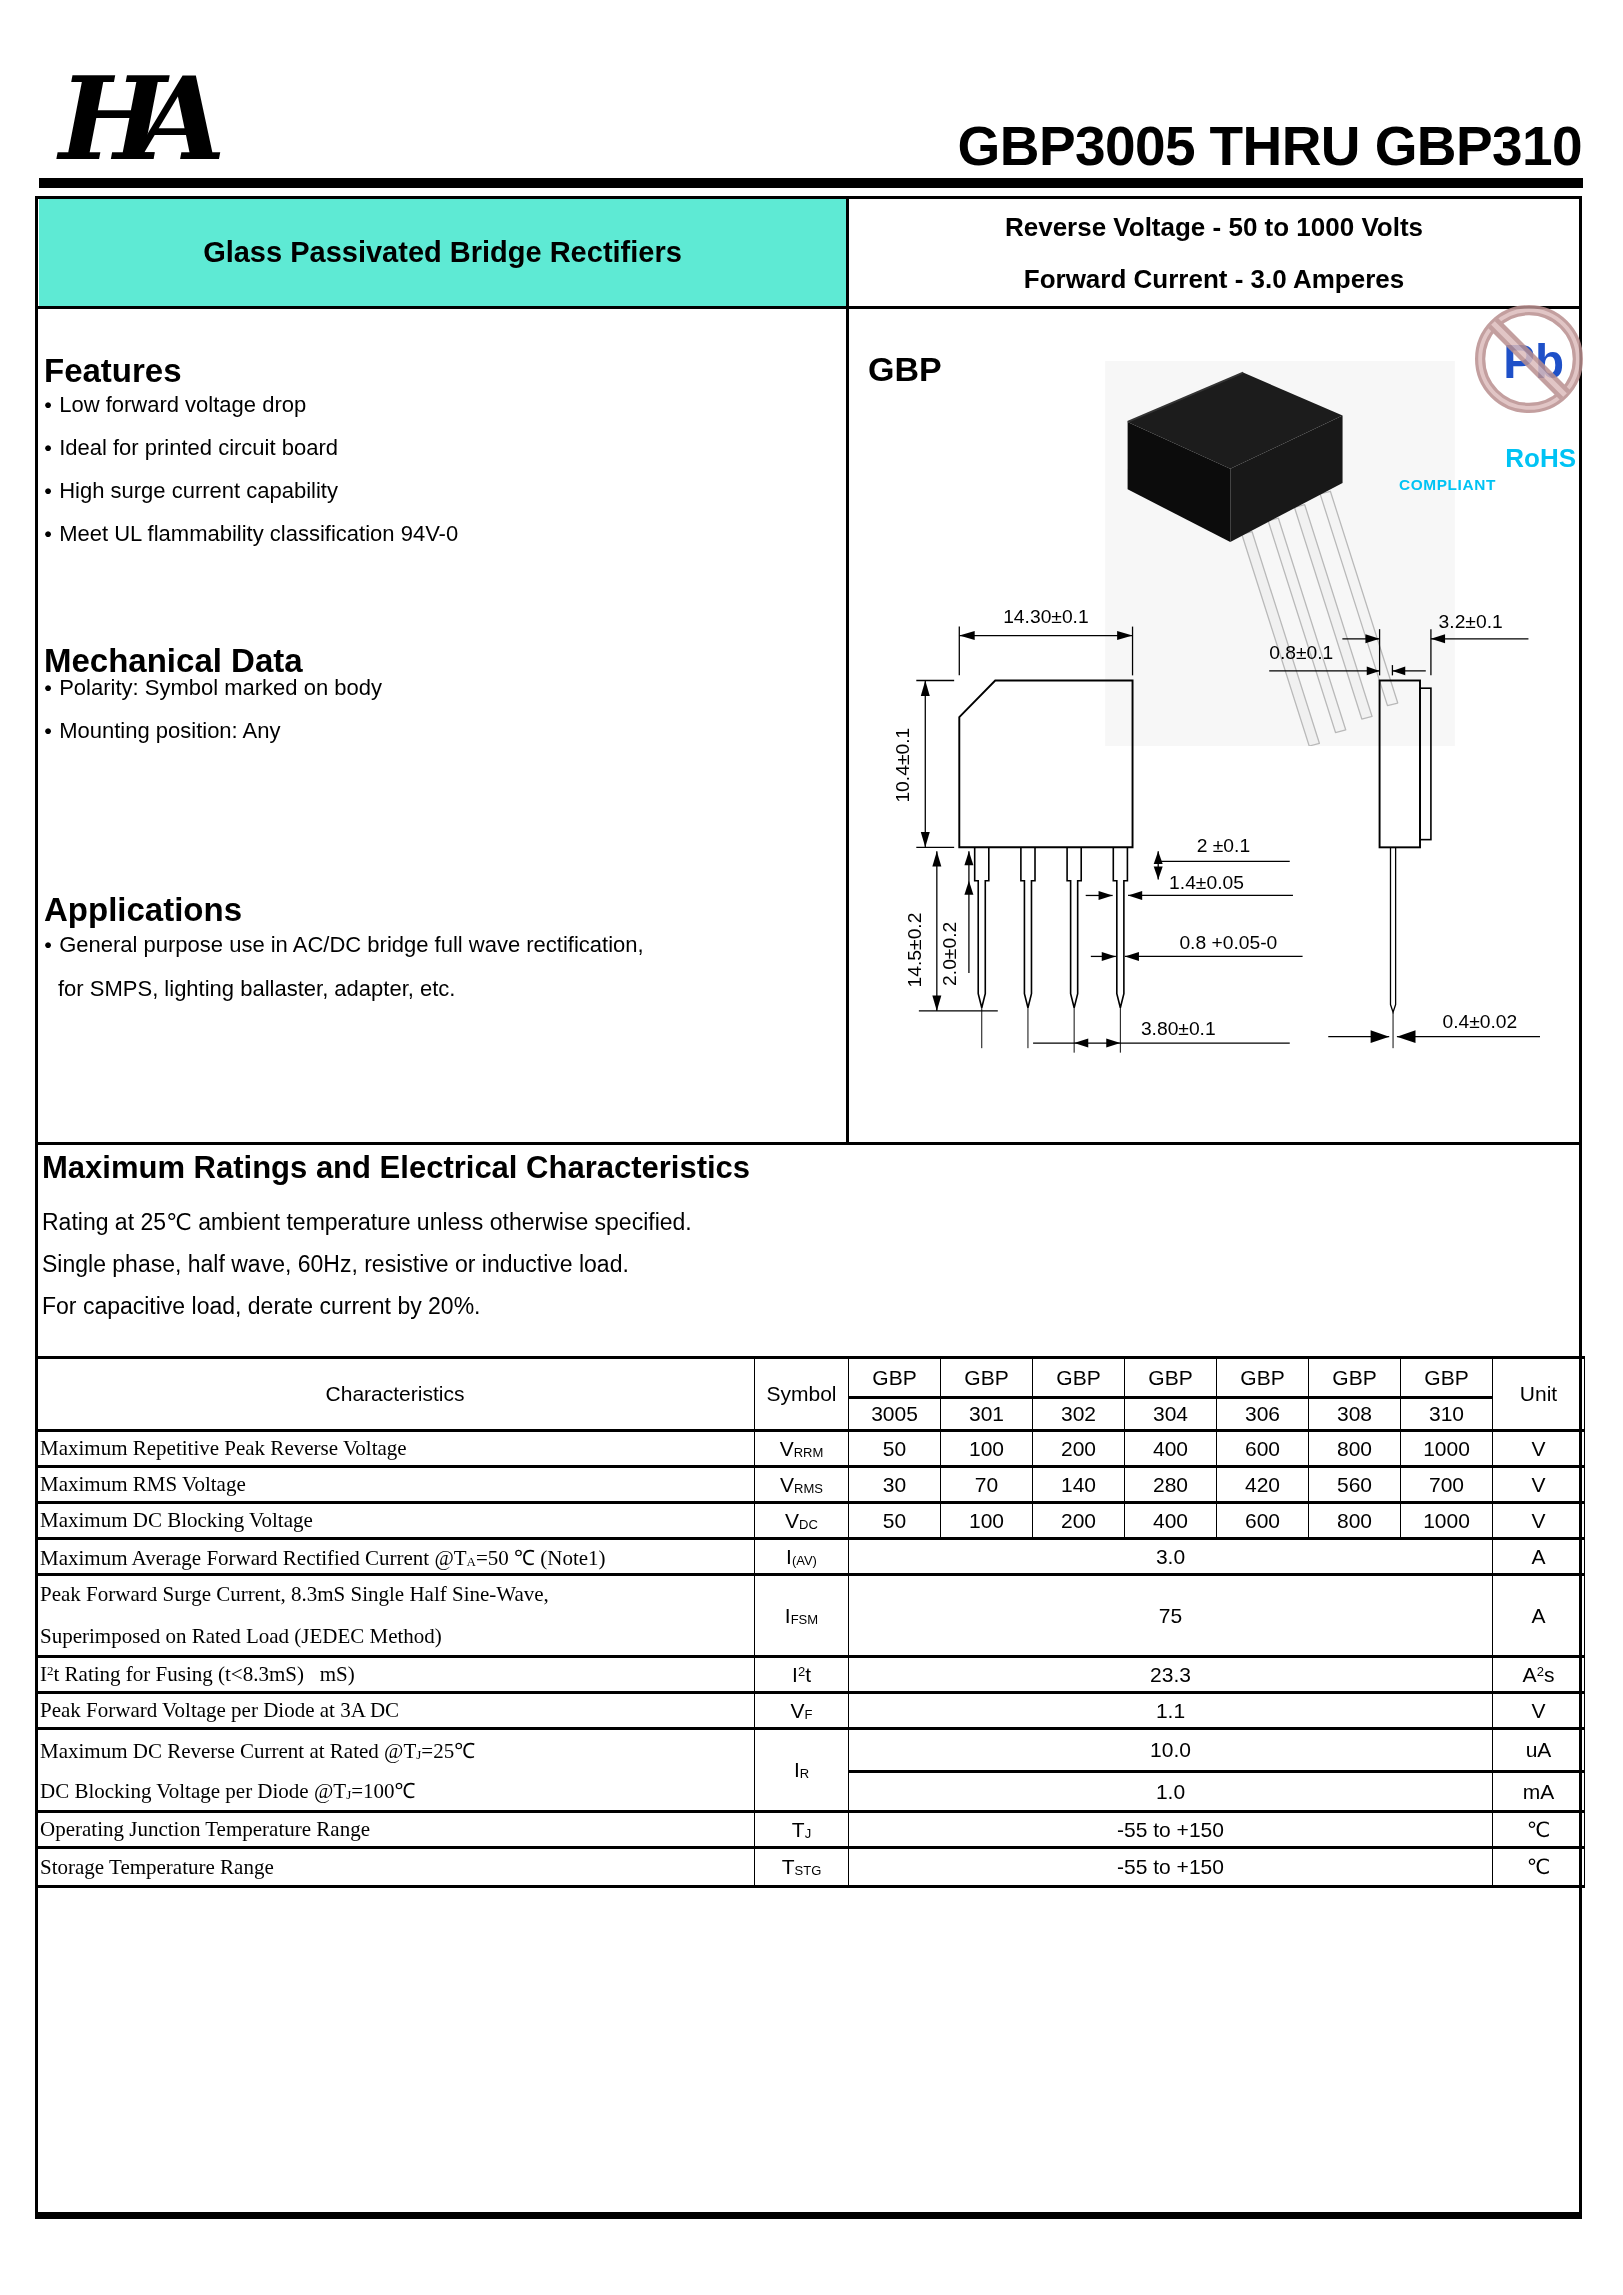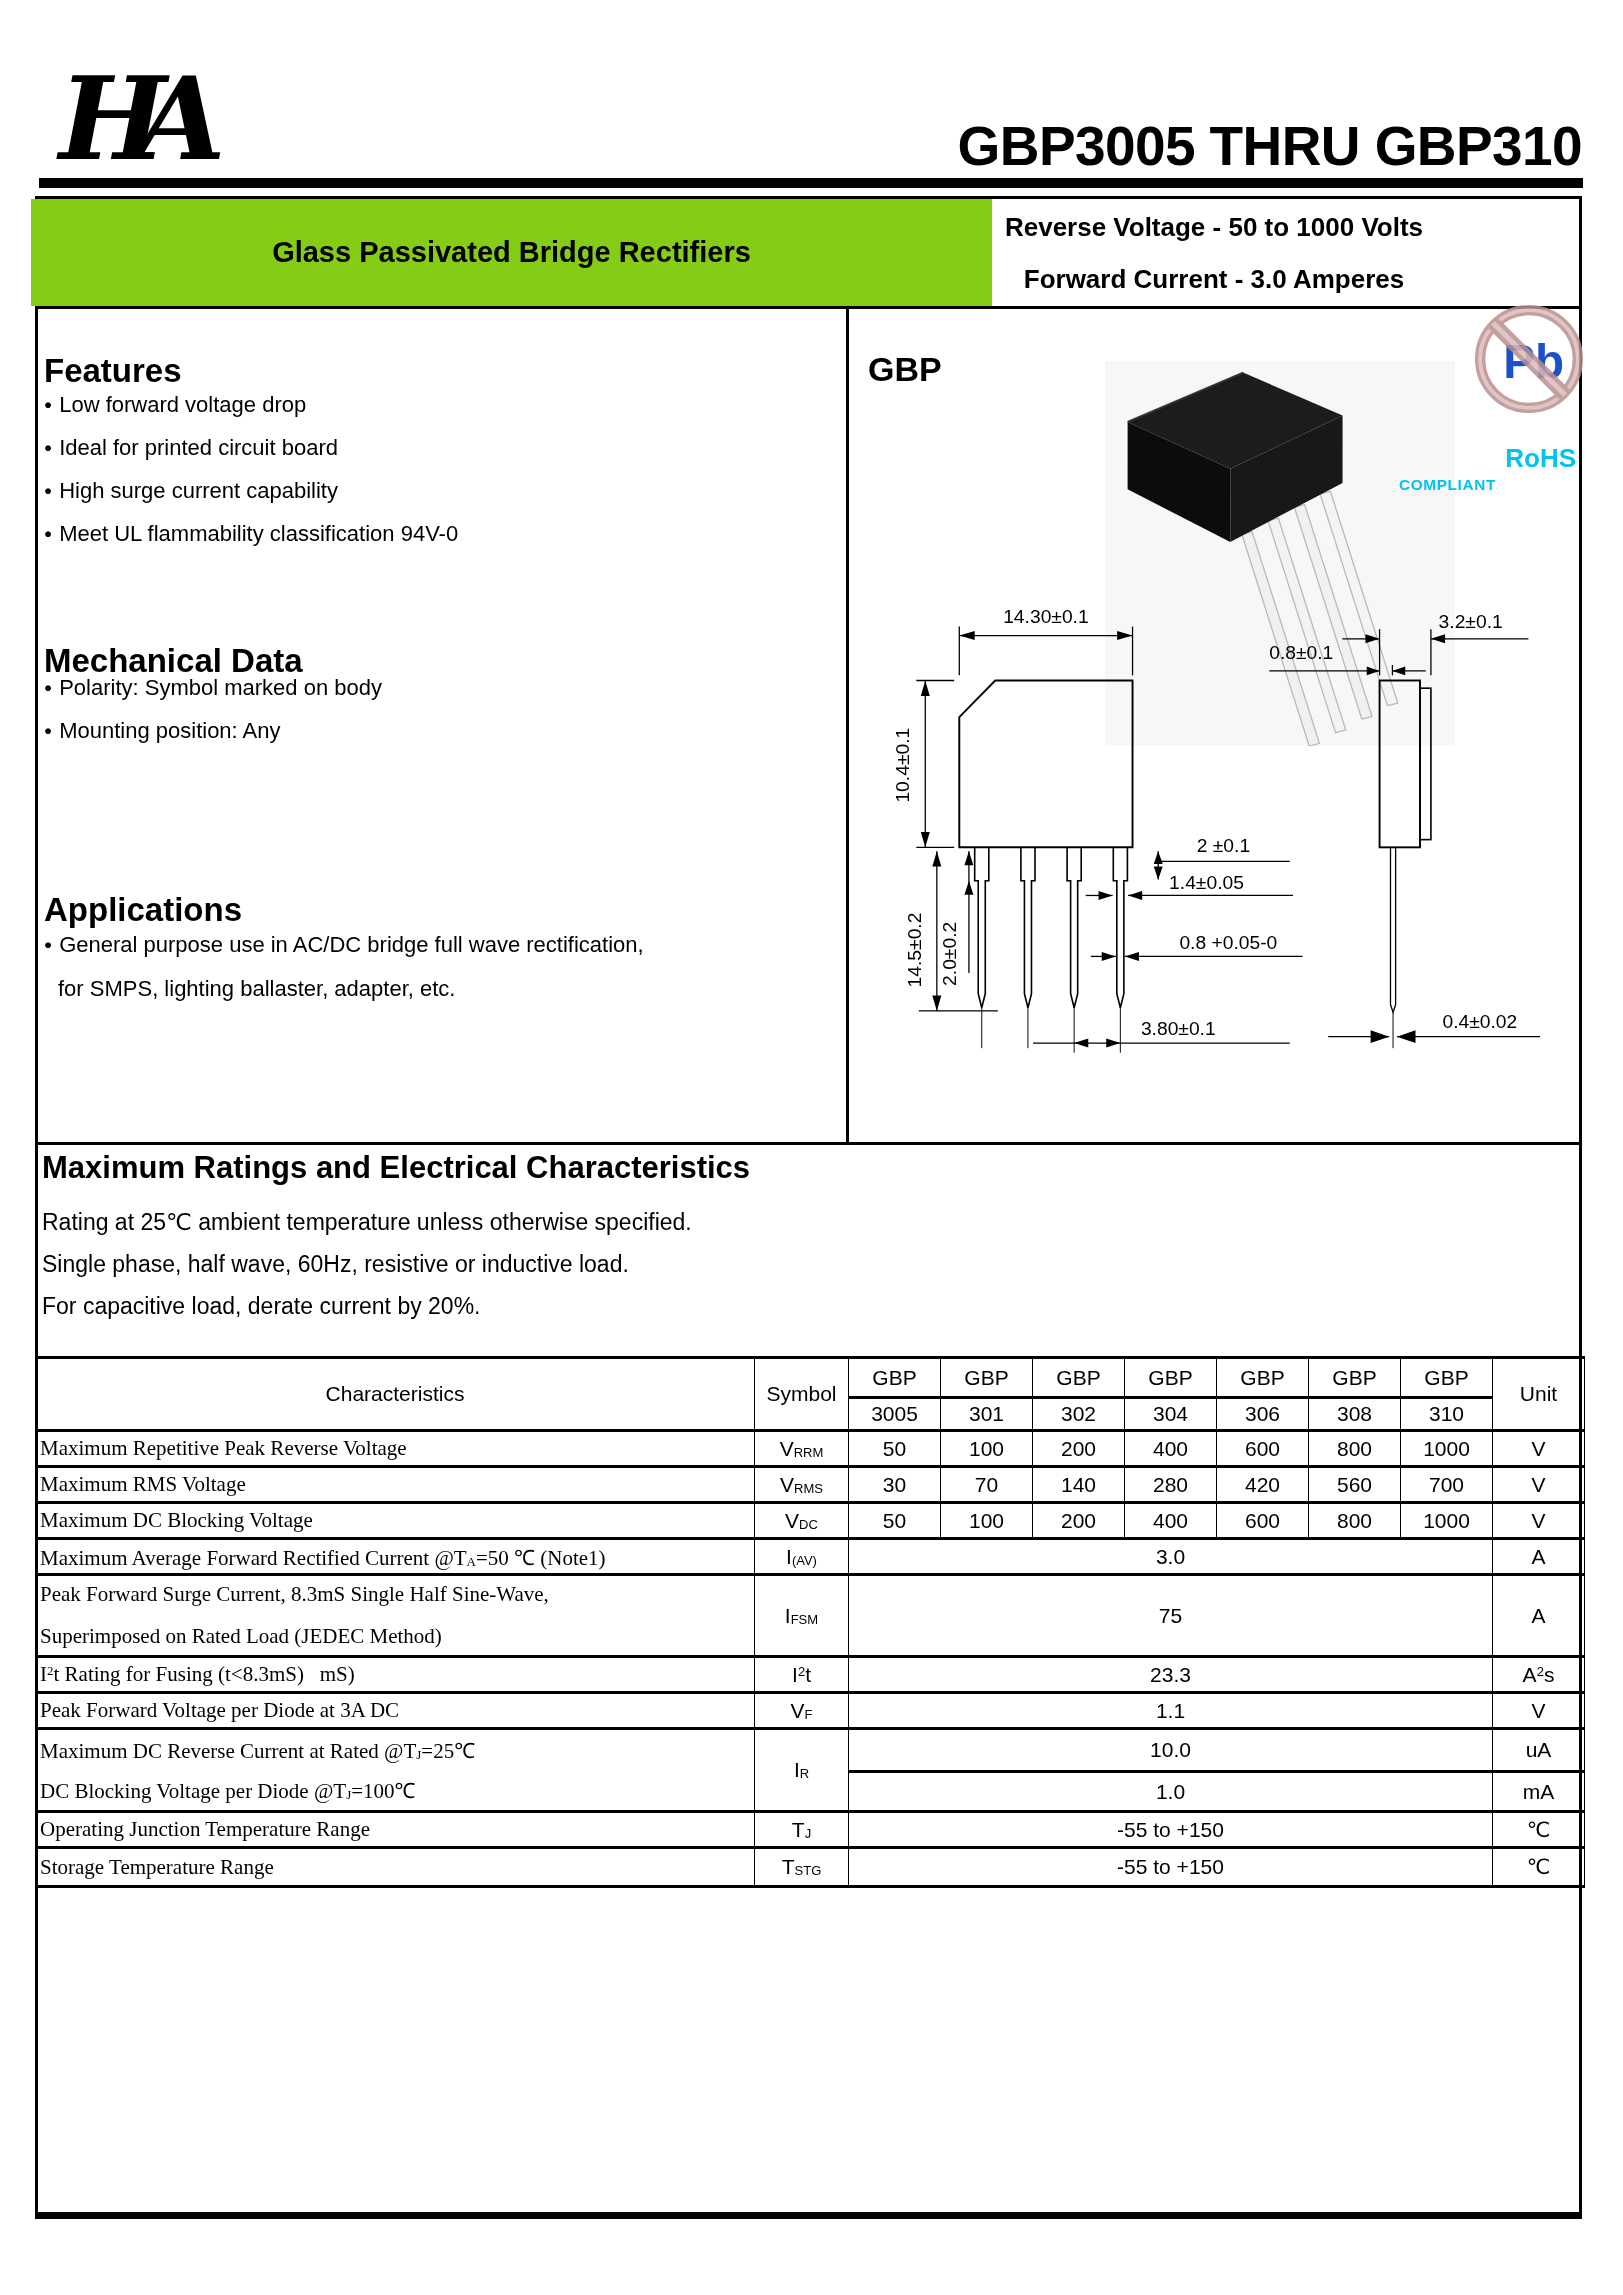--- a/index.html
+++ b/index.html
@@ -9,21 +9,21 @@
   
   .logo{left:59px;top:62px;font-family:"DejaVu Serif","Liberation Serif",serif;
         font-style:italic;font-weight:bold;font-size:114px;letter-spacing:-29.5px;line-height:1;padding-right:39px;}
   .title{right:42px;top:114px;font-size:55px;font-weight:bold;letter-spacing:-0.6px;white-space:nowrap;}
   .top-bar{left:39px;top:178px;width:1544px;height:9.6px;background:#000;}
   
   .frame{left:35px;top:196px;width:1547px;height:2023px;border:3.2px solid #000;border-bottom-width:7.7px;box-sizing:border-box;}
   .vdiv{left:846px;top:196px;width:2.6px;height:949px;background:#000;}
   .hdiv{left:35px;top:1142px;width:1547px;height:2.6px;background:#000;}
   .band-bottom{left:35px;top:306px;width:1547px;height:2.6px;background:#000;}
-  .band-left{left:31px;top:199px;width:961px;height:107px;background:#84cc16;
+  .band-left{left:39px;top:199px;width:807px;height:107px;background:#5eead4;
              display:flex;align-items:center;justify-content:center;font-size:29px;font-weight:bold;}
   .band-right{left:848px;top:199px;width:732px;height:107px;display:flex;flex-direction:column;
               justify-content:space-around;align-items:center;font-size:26px;font-weight:bold;padding-top:2.6px;box-sizing:border-box;}
   
   .h1{font-size:33px;font-weight:bold;}
   .blist{width:777px;}
   .blist div{font-size:22px;line-height:24px;margin-bottom:18.6px;white-space:nowrap;}
   .blist div::before{content:"●";font-size:13.5px;vertical-align:2.6px;margin-right:7px;}
   .cont-line{font-size:22px;margin-left:14px;white-space:nowrap;}
   

